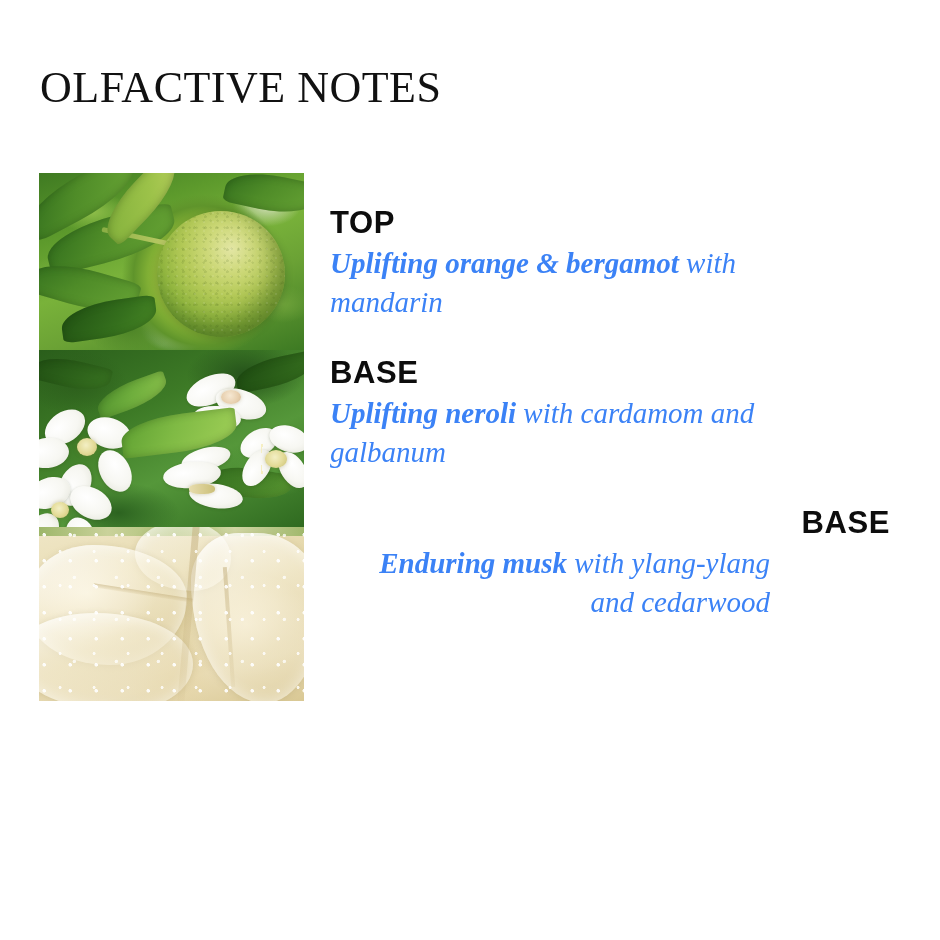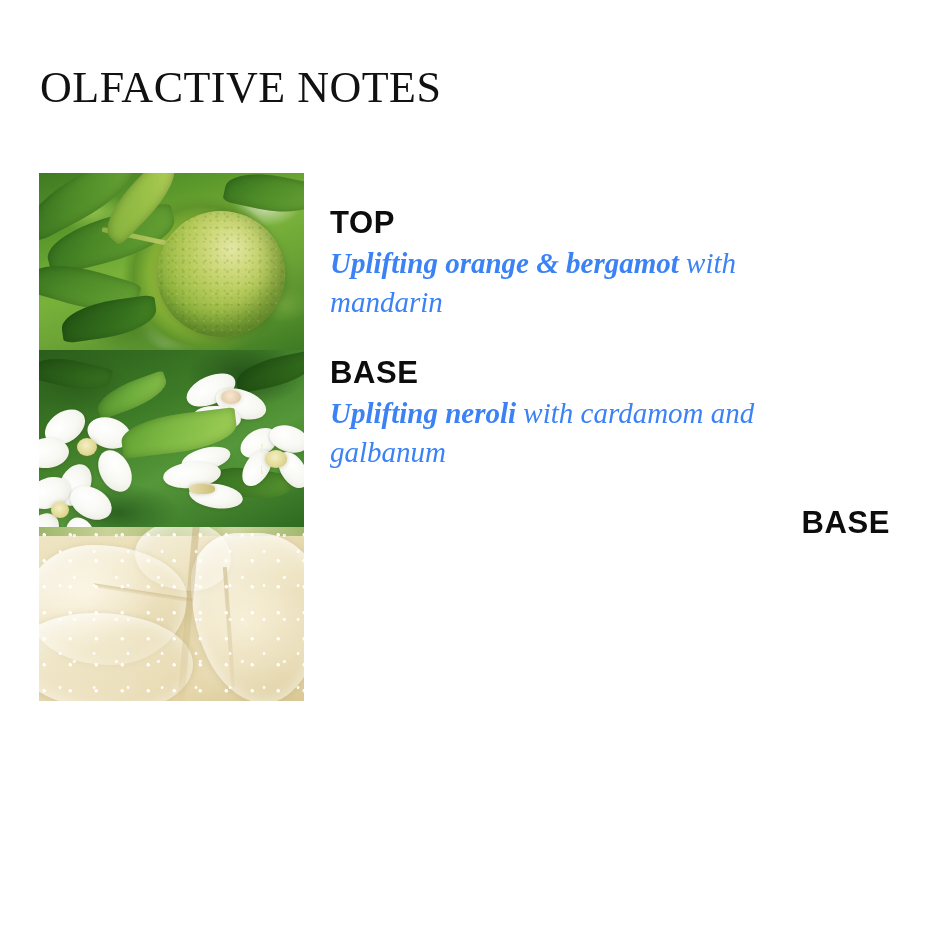--- a/index.html
+++ b/index.html
@@ -368,17 +368,20 @@
 
     <div class="note-block">
       <div class="note-label">BASE</div>
       <div class="note-desc">
         <span class="accent">Uplifting neroli</span><span class="rest"> with cardamom and galbanum</span>
       </div>
     </div>
 
     <div class="note-block">
       <div class="note-label">BASE</div>
+      <div class="note-desc">
+        <span class="accent">Enduring musk</span><span class="rest"> with ylang-ylang and cedarwood</span>
+      </div>
     </div>
 
   </div>
 
 </div>
 
 </body></html>

